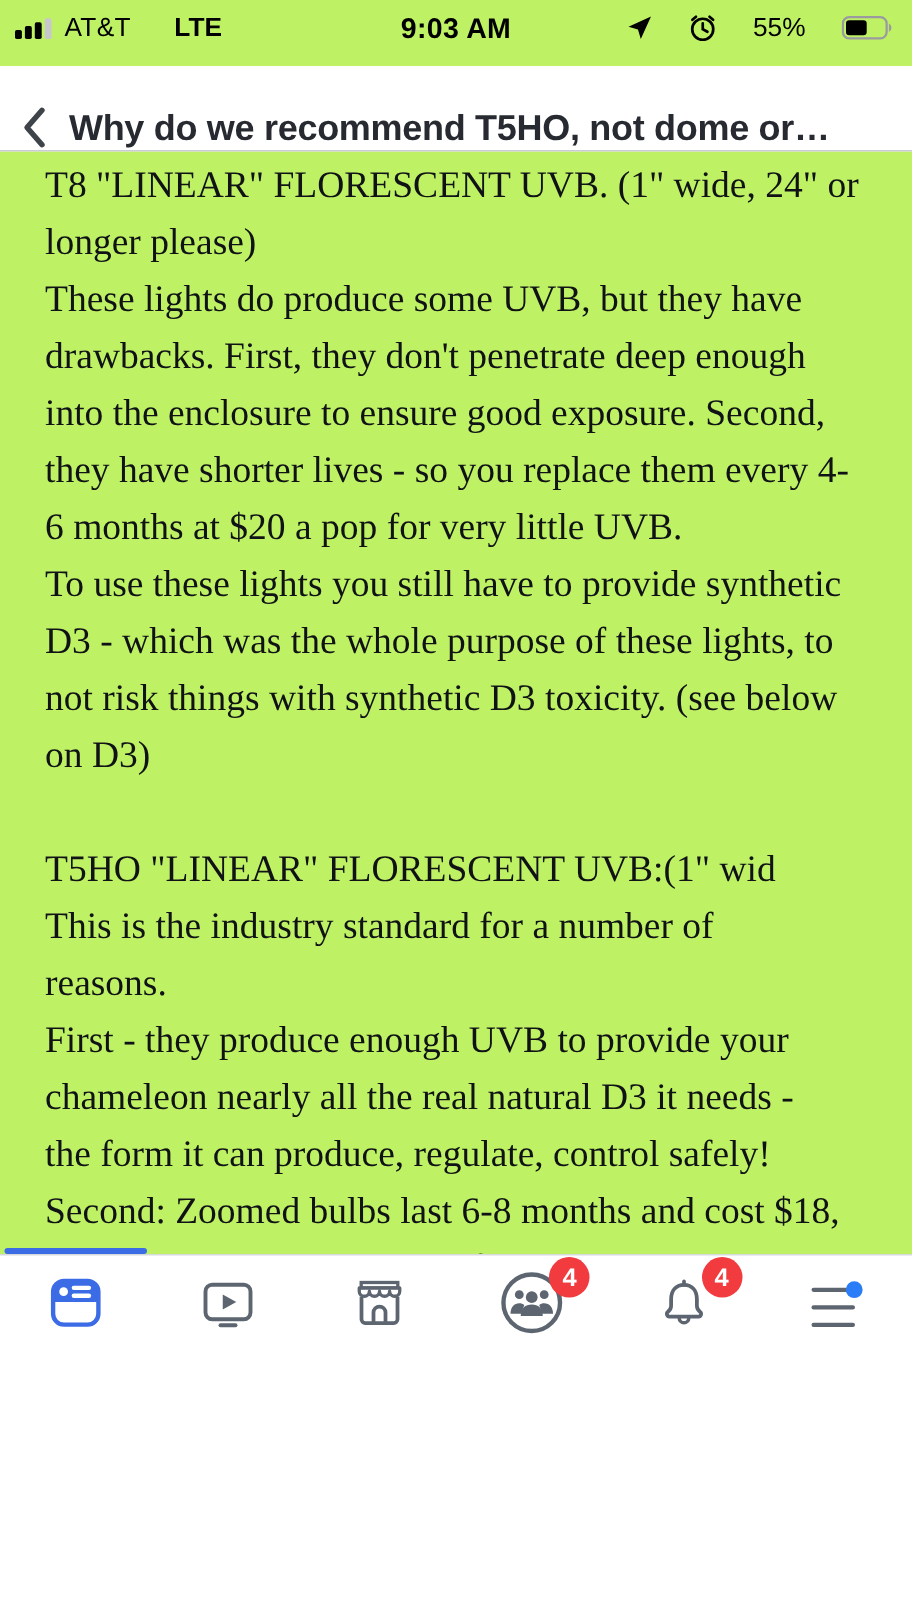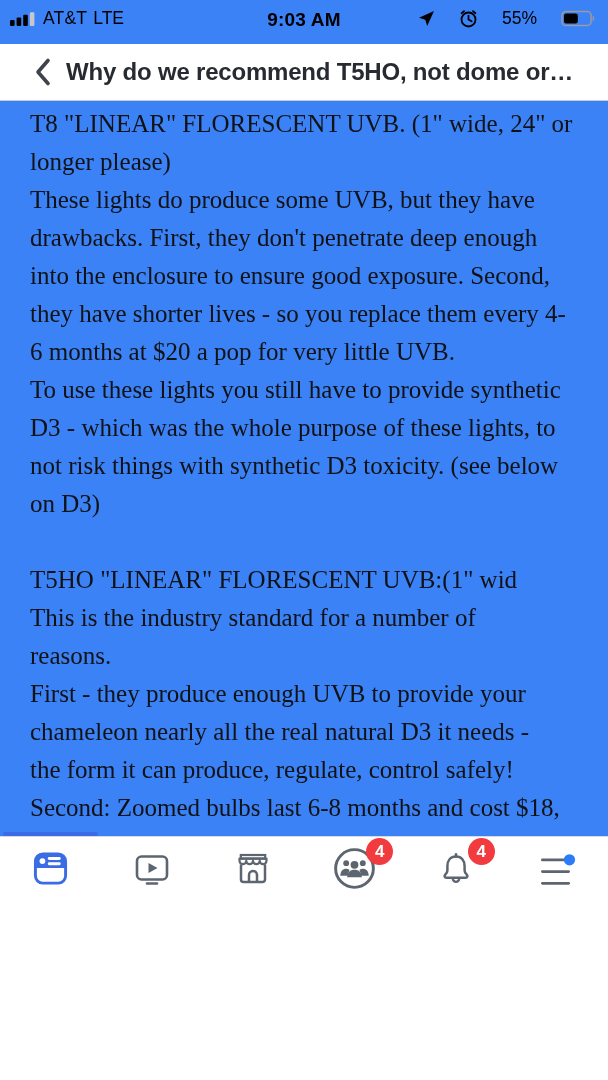--- a/index.html
+++ b/index.html
@@ -1,31 +1,31 @@
 <!DOCTYPE html>
 <html><head>
 <meta charset="utf-8">
 <style>
   html,body{margin:0;padding:0;background:#fff;}
   .screen{
-    position:relative;width:608px;height:900px;background:#3b82f6;overflow:hidden;
+    position:relative;width:608px;height:900px;background:#bef264;overflow:hidden;
     font-family:"Liberation Sans","DejaVu Sans",sans-serif;color:#000;
   }
   
   .status-bar{position:absolute;top:0;left:0;right:0;height:42px;}
   .sb-left{position:absolute;left:10px;top:8px;display:flex;align-items:center;gap:6px;font-size:17.5px;color:#000;}
   .sb-carrier{font-weight:500;letter-spacing:.2px;}
-  .sb-network{margin-left:0;font-weight:400;}
+  .sb-network{margin-left:23px;font-weight:700;}
   .sb-time{position:absolute;left:50%;top:9px;transform:translateX(-50%);font-size:19px;font-weight:600;letter-spacing:.2px;}
   .sb-right{position:absolute;right:12px;top:8px;display:flex;align-items:center;gap:24px;font-size:17.5px;}
   .sb-right svg{display:block;}
   
   .header{
     position:absolute;top:44px;left:0;right:0;height:57px;box-sizing:border-box;
-    display:flex;align-items:center;padding-left:32px;background:#fff;
+    display:flex;align-items:flex-end;padding-left:12px;background:#fff;
     border-bottom:1.5px solid #c9ccd1;
   }
   .back-button{background:none;border:none;padding:0 12px 0 0;margin:0;display:flex;align-items:center;cursor:pointer;}
   .page-title{font-size:24px;font-weight:700;color:#272b31;white-space:nowrap;overflow:hidden;letter-spacing:-.2px;}
   
   .article{
     position:absolute;top:102px;left:0;right:0;height:916px;box-sizing:border-box;
     padding:3px 26px 0 30px;
     font-family:"Liberation Serif","DejaVu Serif",serif;
     font-size:25px;line-height:38px;color:#101216;

